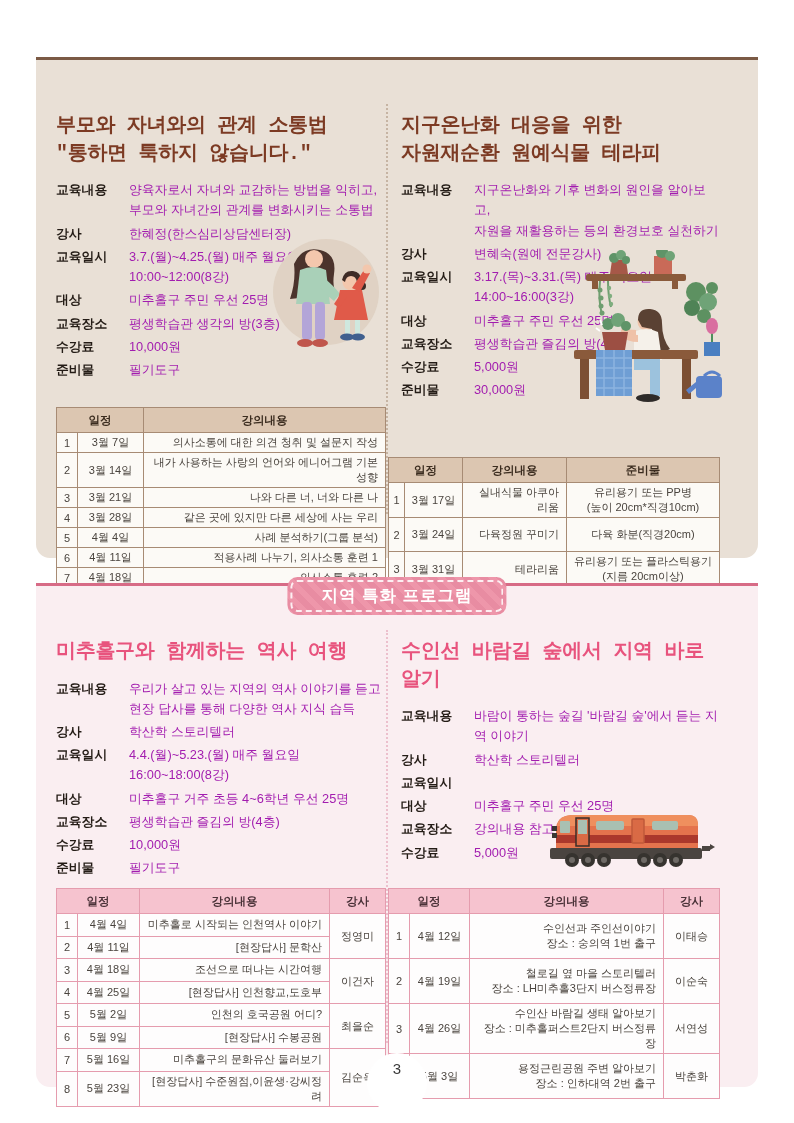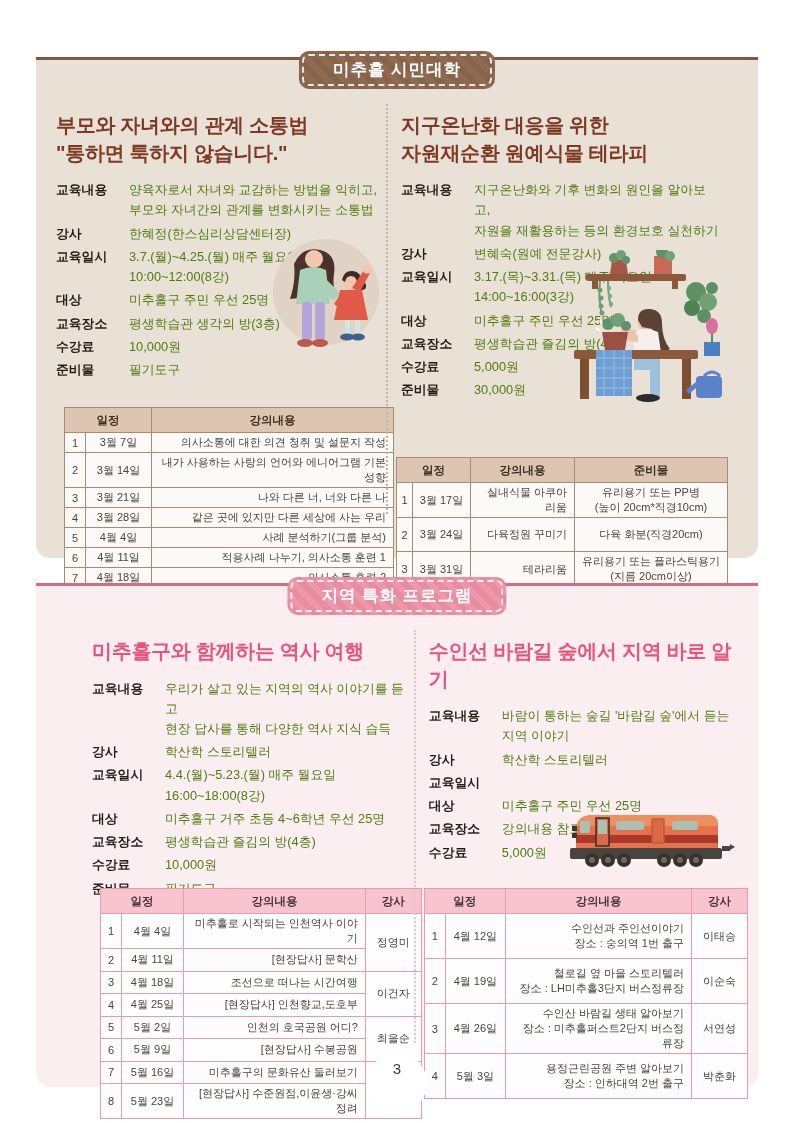--- a/index.html
+++ b/index.html
@@ -3,45 +3,45 @@
 <meta charset="utf-8">
 <style>
   * { margin:0; padding:0; box-sizing:border-box; }
   html,body { background:#ffffff; }
   body { font-family:"Liberation Sans","DejaVu Sans",sans-serif; }
   .page { position:relative; width:794px; height:1123px; background:#ffffff; overflow:hidden; margin:0 auto; }
 
   
   .panel { position:absolute; left:36px; width:722px; border-radius:0 0 14px 14px; }
   .panel-brown { top:57px; height:501px; background:#e9e0d6; border-top:3px solid #7b5a45; }
-  .panel-pink  { top:583px; height:504px; background:#faeef1; border-top:3px solid #d76b86;padding-left:36px; }
+  .panel-pink  { top:583px; height:504px; background:#faeef1; border-top:3px solid #d76b86; }
 
   .badge { position:absolute; top:-9px; left:50%; transform:translateX(-50%);
            padding:8px 34px; border-radius:10px; color:#ffffff; font-weight:800;
            font-size:16.5px; letter-spacing:1px; white-space:nowrap; z-index:3; }
   .badge::after { content:""; position:absolute; inset:3px; border:2px dashed rgba(255,255,255,.85); border-radius:7px; pointer-events:none; }
   .badge-brown { background:repeating-linear-gradient(45deg,#8e6a4e 0 6px,#86634a 6px 12px); }
   .badge-pink  { background:repeating-linear-gradient(45deg,#ee96aa 0 6px,#e88ca2 6px 12px); }
 
   .cols { display:flex; padding:44px 18px 0 20px; height:100%; }
   .col { position:relative; width:330px; height:calc(100% - 44px); }
   .col-r { width:334px; padding-left:13px; }
   .panel-brown .col-r { border-left:2px dotted #c6b4a3; }
   .panel-pink  .col-r { border-left:2px dotted #ecc0cd; }
 
-  .title { font-size:20px; line-height:1.38; font-weight:800; white-space:pre-line; margin:8px 0 13px; letter-spacing:-0.3px; }
+  .title { font-size:20px; line-height:1.38; font-weight:800; white-space:pre-line; margin:8px 0 13px; letter-spacing:-0.3px;font-family:Liberation Mono, monospace; }
   .title-brown { color:#7c3a23; }
   .title-pink  { color:#e8537d; }
 
   .info-row { display:flex; font-size:12.8px; line-height:1.58; margin-bottom:3px; }
   .info-label { flex:0 0 60px; margin-right:13px; font-weight:800; color:#241c16; text-align:justify; text-align-last:justify; }
-  .info-value { color:#4d7c0f; white-space:pre-line; }
+  .info-value { color:#a21caf; white-space:pre-line; }
 
   
-  table.sched { position:absolute; left:8px; width:100%; border-collapse:collapse; table-layout:fixed; }
+  table.sched { position:absolute; left:0; width:100%; border-collapse:collapse; table-layout:fixed; }
   .sched th, .sched td { white-space:pre-line; overflow:hidden; }
   .sched th { height:25px; font-size:11.5px; font-weight:800; text-align:center; }
   .sched td { font-size:11px; color:#4a443e; text-align:center; padding:2px 2px; }
   .sched td.al { text-align:right; padding:2px 7px; }
 
   .brown-t th, .brown-t td { border:1px solid #a78b74; }
   .brown-t th { background:#dcc6b1; color:#3b2c1f; }
   .brown-t td { background:#fcfaf6; }
 
   .pink-t th, .pink-t td { border:1px solid #e59cae; }
@@ -64,23 +64,20 @@
                  width:60px; height:60px; background:#ffffff; border-radius:50%;
                  display:flex; justify-content:center; align-items:flex-start; z-index:2; }
   .page-circle span { font-size:15px; color:#3a3a3a; padding-top:7px; }
 </style>
 </head>
 <body>
 
 <div class="page">
 
   <section class="panel panel-brown">
-    <div class="badge badge-brown">
-      <span>미추홀 시민대학</span>
-    </div>
     <div class="cols">
 
       <div class="col">
         <h2 class="title title-brown">부모와 자녀와의 관계 소통법
 "통하면 툭하지 않습니다."</h2>
         <div class="info">
             <div class="info-row">
               <span class="info-label">교육내용</span>
               <span class="info-value">양육자로서 자녀와 교감하는 방법을 익히고,
 부모와 자녀간의 관계를 변화시키는 소통법</span>

